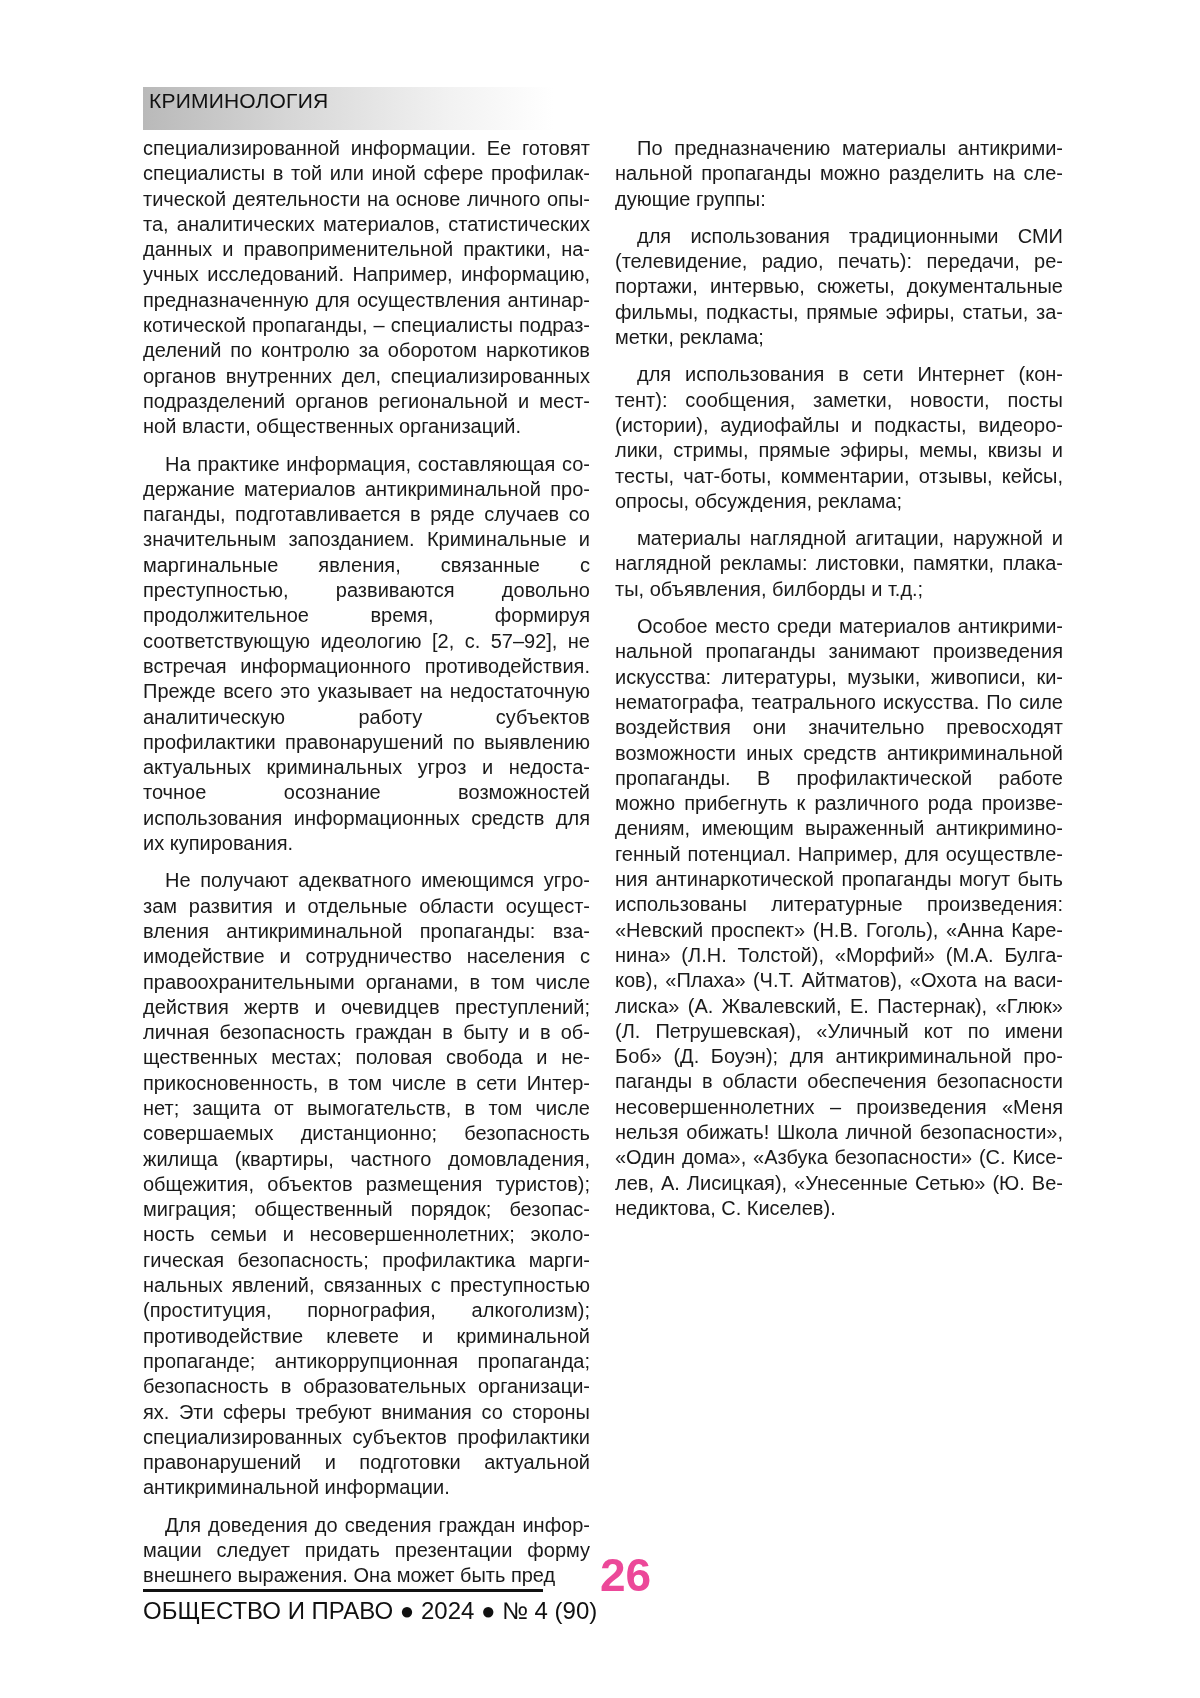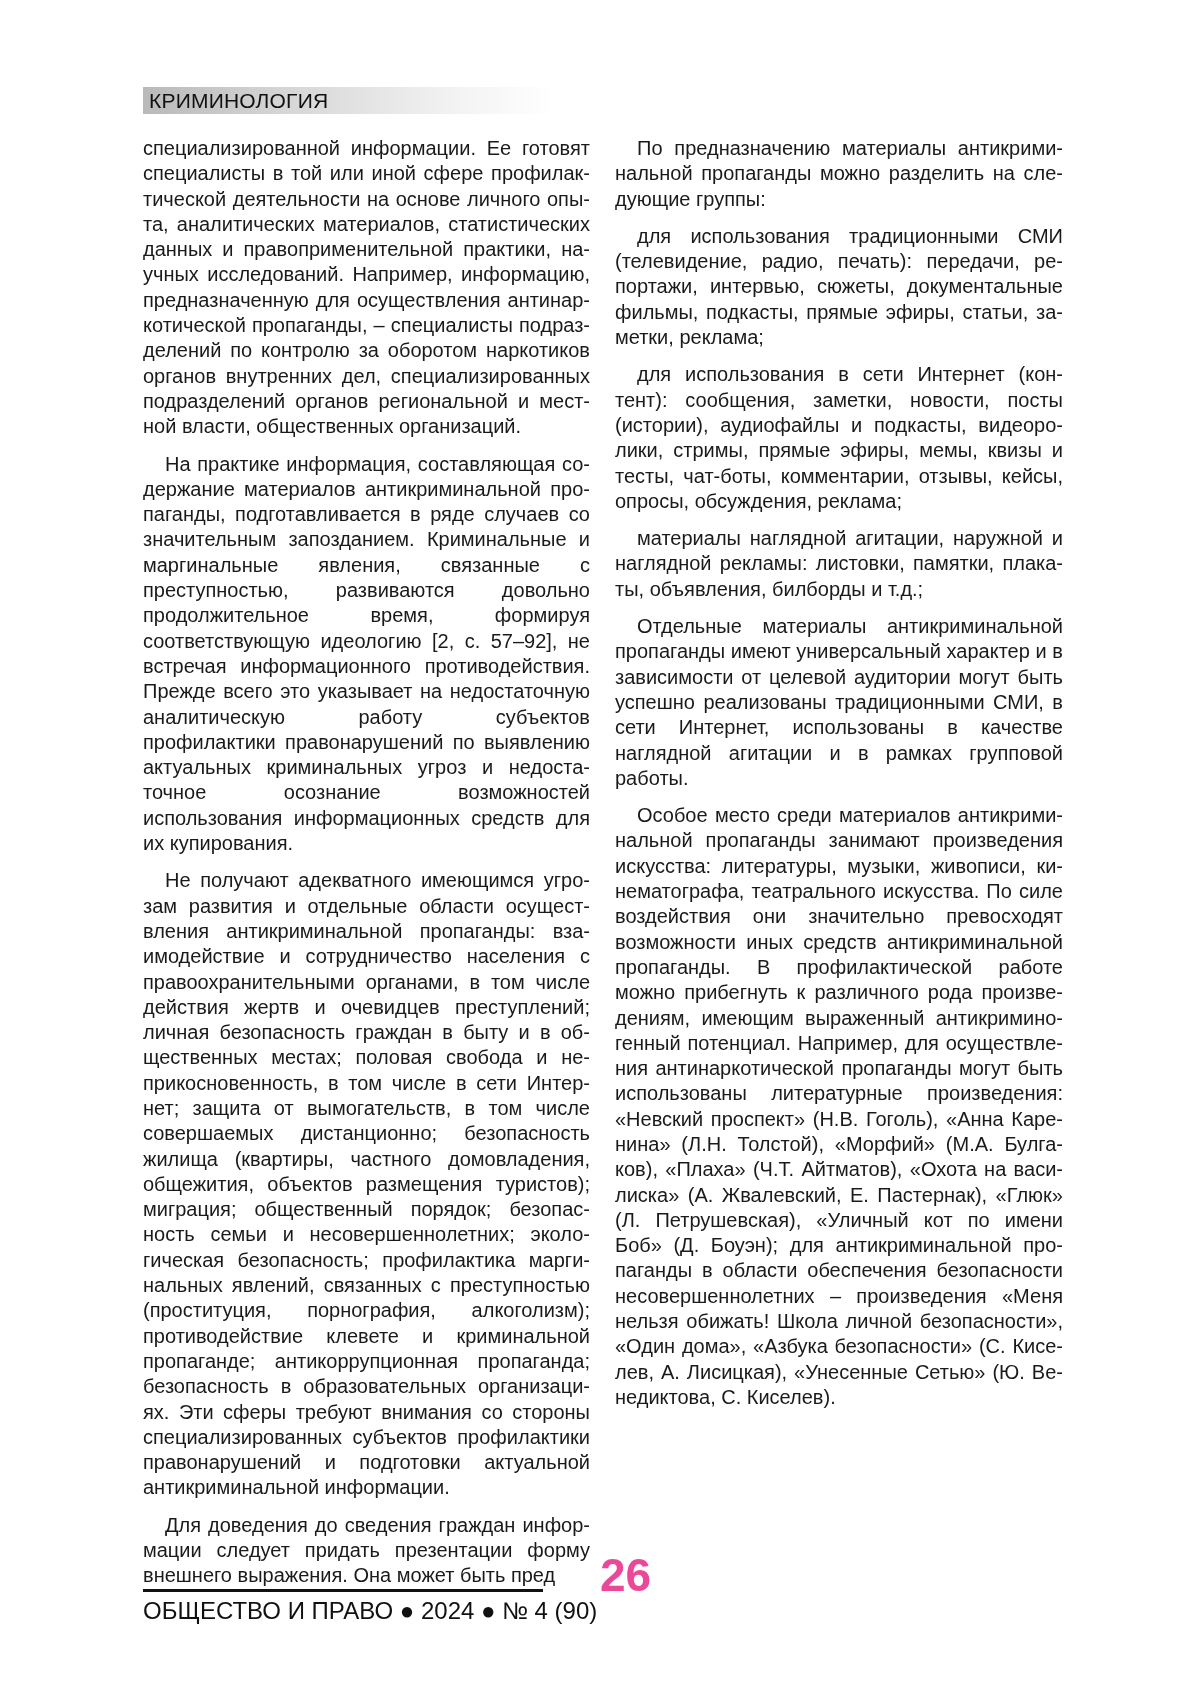--- a/index.html
+++ b/index.html
@@ -1,21 +1,21 @@
 <!DOCTYPE html>
 <html><head>
 <meta charset="utf-8">
 <style>
   html, body { margin: 0; padding: 0; background: #ffffff; }
   body {
     width: 1200px; height: 1698px; position: relative; overflow: hidden;
     font-family: "Liberation Sans", sans-serif; color: #1a1a1a;
   }
   .section-bar {
-    position: absolute; left: 143px; top: 87px; width: 410px; height: 27px;
+    position: absolute; left: 143px; top: 87px; width: 410px; height: 43px;
     background: linear-gradient(to right, #b9b9b9 0%, #d6d6d6 35%, #f2f2f2 75%, #ffffff 100%);
   }
   .section-bar span {
     position: absolute; left: 6px; top: 2px; font-size: 21px; letter-spacing: 0.2px; color: #111;
   }
   .col {
     position: absolute; top: 136px; font-size: 20px; line-height: 25.3px;
     text-align: justify; hyphens: manual;
   }
   .col.left { left: 143px; width: 447px; }
@@ -45,19 +45,18 @@
   <p>На практике информация, составляющая со­держание материалов антикриминальной про­паганды, подготавливается в ряде случаев со значительным запозданием. Криминальные и маргинальные явления, связанные с преступно­стью, развиваются довольно продолжительное время, формируя соответствующую идеологию [2, с. 57–92], не встречая информационного про­тиводействия. Прежде всего это указывает на недостаточную аналитическую работу субъек­тов профилактики правонарушений по выявле­нию актуальных криминальных угроз и недоста­точное осознание возможностей использования информационных средств для их купирования.</p>
   <p>Не получают адекватного имеющимся угро­зам развития и отдельные области осущест­вления антикриминальной пропаганды: вза­имодействие и сотрудничество населения с правоохранительными органами, в том числе действия жертв и очевидцев преступлений; личная безопасность граждан в быту и в об­щественных местах; половая свобода и не­прикосновенность, в том числе в сети Интер­нет; защита от вымогательств, в том числе совершаемых дистанционно; безопасность жилища (квартиры, частного домовладения, общежития, объектов размещения туристов); миграция; общественный порядок; безопас­ность семьи и несовершеннолетних; эколо­гическая безопасность; профилактика марги­нальных явлений, связанных с преступностью (проституция, порнография, алкоголизм); противодействие клевете и криминальной пропаганде; антикоррупционная пропаганда; безопасность в образовательных организаци­ях. Эти сферы требуют внимания со стороны специализированных субъектов профилакти­ки правонарушений и подготовки актуальной антикриминальной информации.</p>
   <p>Для доведения до сведения граждан инфор­мации следует придать презентации форму внешнего выражения. Она может быть пред­</p>
 </div>
 
 <div class="col right">
   <p>По предназначению материалы антикрими­нальной пропаганды можно разделить на сле­дующие группы:</p>
   <p>для использования традиционными СМИ (телевидение, радио, печать): передачи, ре­портажи, интервью, сюжеты, документальные фильмы, подкасты, прямые эфиры, статьи, за­метки, реклама;</p>
   <p>для использования в сети Интернет (кон­тент): сообщения, заметки, новости, посты (истории), аудиофайлы и подкасты, видеоро­лики, стримы, прямые эфиры, мемы, квизы и тесты, чат-боты, комментарии, отзывы, кейсы, опросы, обсуждения, реклама;</p>
   <p>материалы наглядной агитации, наружной и наглядной рекламы: листовки, памятки, плака­ты, объявления, билборды и т.д.;</p>
-  <p>Отдельные материалы антикриминальной пропаганды имеют универсальный характер и в зависимости от целевой аудитории могут быть успешно реализованы традиционными СМИ, в сети Интернет, использованы в качестве нагляд­ной агитации и в рамках групповой работы.</p>
   <p>Особое место среди материалов антикрими­нальной пропаганды занимают произведения искусства: литературы, музыки, живописи, ки­нематографа, театрального искусства. По силе воздействия они значительно превосходят возможности иных средств антикриминаль­ной пропаганды. В профилактической работе можно прибегнуть к различного рода произве­дениям, имеющим выраженный антикримино­генный потенциал. Например, для осуществле­ния антинаркотической пропаганды могут быть использованы литературные произведения: «Невский проспект» (Н.В. Гоголь), «Анна Каре­нина» (Л.Н. Толстой), «Морфий» (М.А. Булга­ков), «Плаха» (Ч.Т. Айтматов), «Охота на васи­лиска» (А. Жвалевский, Е. Пастернак), «Глюк» (Л. Петрушевская), «Уличный кот по имени Боб» (Д. Боуэн); для антикриминальной про­паганды в области обеспечения безопасности несовершеннолетних – произведения «Меня нельзя обижать! Школа личной безопасности», «Один дома», «Азбука безопасности» (С. Кисе­лев, А. Лисицкая), «Унесенные Сетью» (Ю. Ве­недиктова, С. Киселев).</p>
 </div>
 
 <div class="footer-rule"></div>
 <div class="footer-text">ОБЩЕСТВО И ПРАВО ● 2024 ● № 4 (90)</div>
 <div class="page-number">26</div>
 
 </body></html>

